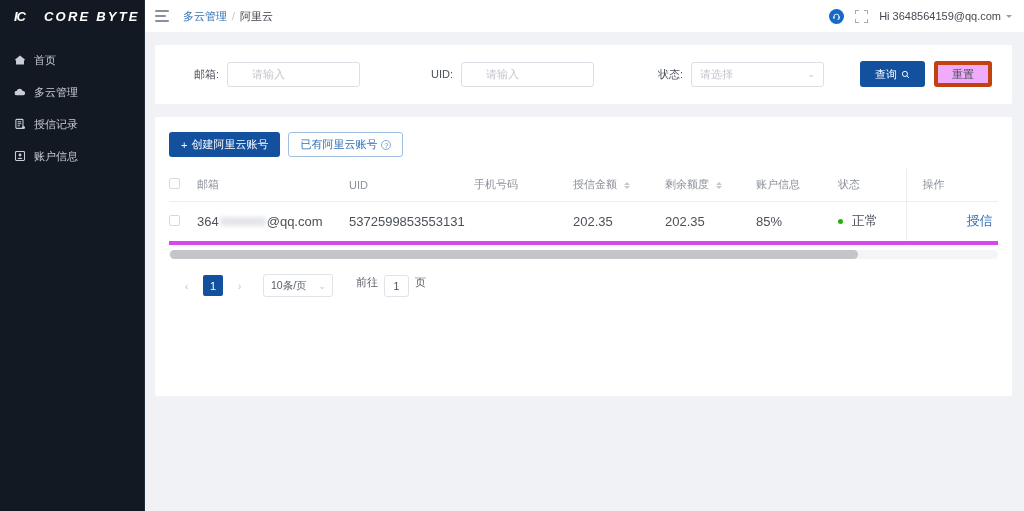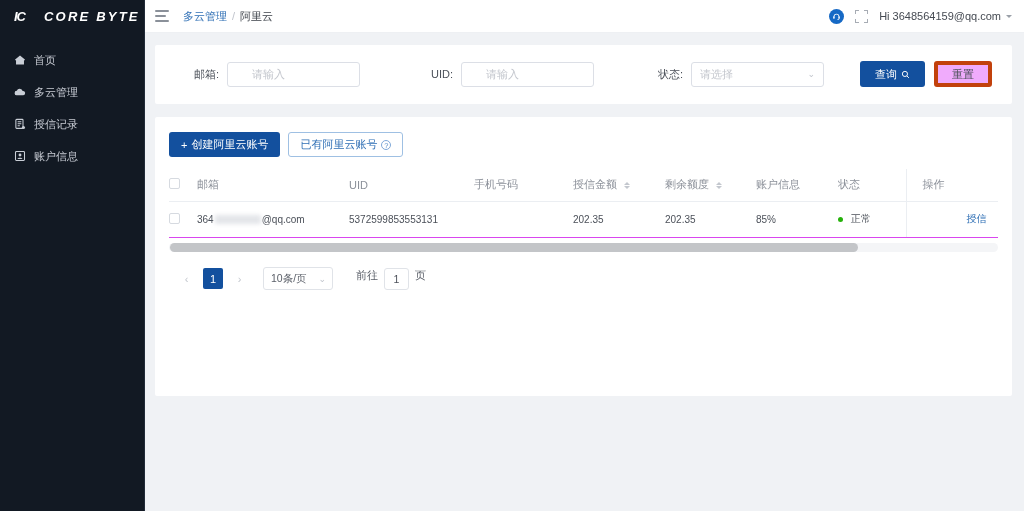--- a/index.html
+++ b/index.html
@@ -116,22 +116,22 @@
   .btn-have { background: #fff; color: #2f6fb5; border: 1px solid #9fc0e3; padding: 0 11px; height: 25px; }
   .qmark { display:inline-block; width:10px; height:10px; border-radius:50%;
     border:1px solid #7fa8d8; font-size:7.5px; line-height:9px; text-align:center; color:#5c8fc9; }
 
   table { width: 100%; border-collapse: collapse; table-layout: fixed; }
   th {
     text-align: left; font-size: 11px; color: #8b9099; font-weight: normal;
     padding: 8px 0 9px 0; border-bottom: 1px solid #ebeef2; white-space: nowrap;
   }
   td {
-    font-size: 10px; color: #4b5059; padding: 10px 0 11px 0;
-    border-bottom: 1px solid #d946ef; white-space: nowrap;
+    font-size: 13px; color: #4b5059; padding: 10px 0 11px 0;
+    border-bottom: 4px solid #d946ef; white-space: nowrap;
   }
   .col-chk { width: 28px; } .col-mail { width: 152px; } .col-uid { width: 125px; }
   .col-tel { width: 99px; margin-left: 20px; } .col-amt { width: 92px; } .col-rem { width: 91px; }
   .col-dis { width: 82px; } .col-sta { width: 68px; }
   .col-op { width: auto; border-left: 1px solid #ebeef2; padding-left: 16px; }
   th.col-op, td.col-op { }
   .chk { width: 11px; height: 11px; border: 1px solid #d6dae0; border-radius: 2px;
     background: #fff; display: inline-block; cursor: pointer; }
   .sort { display:inline-flex; flex-direction:column; gap:1px; margin-left:4px;
     vertical-align: middle; cursor:pointer; }

